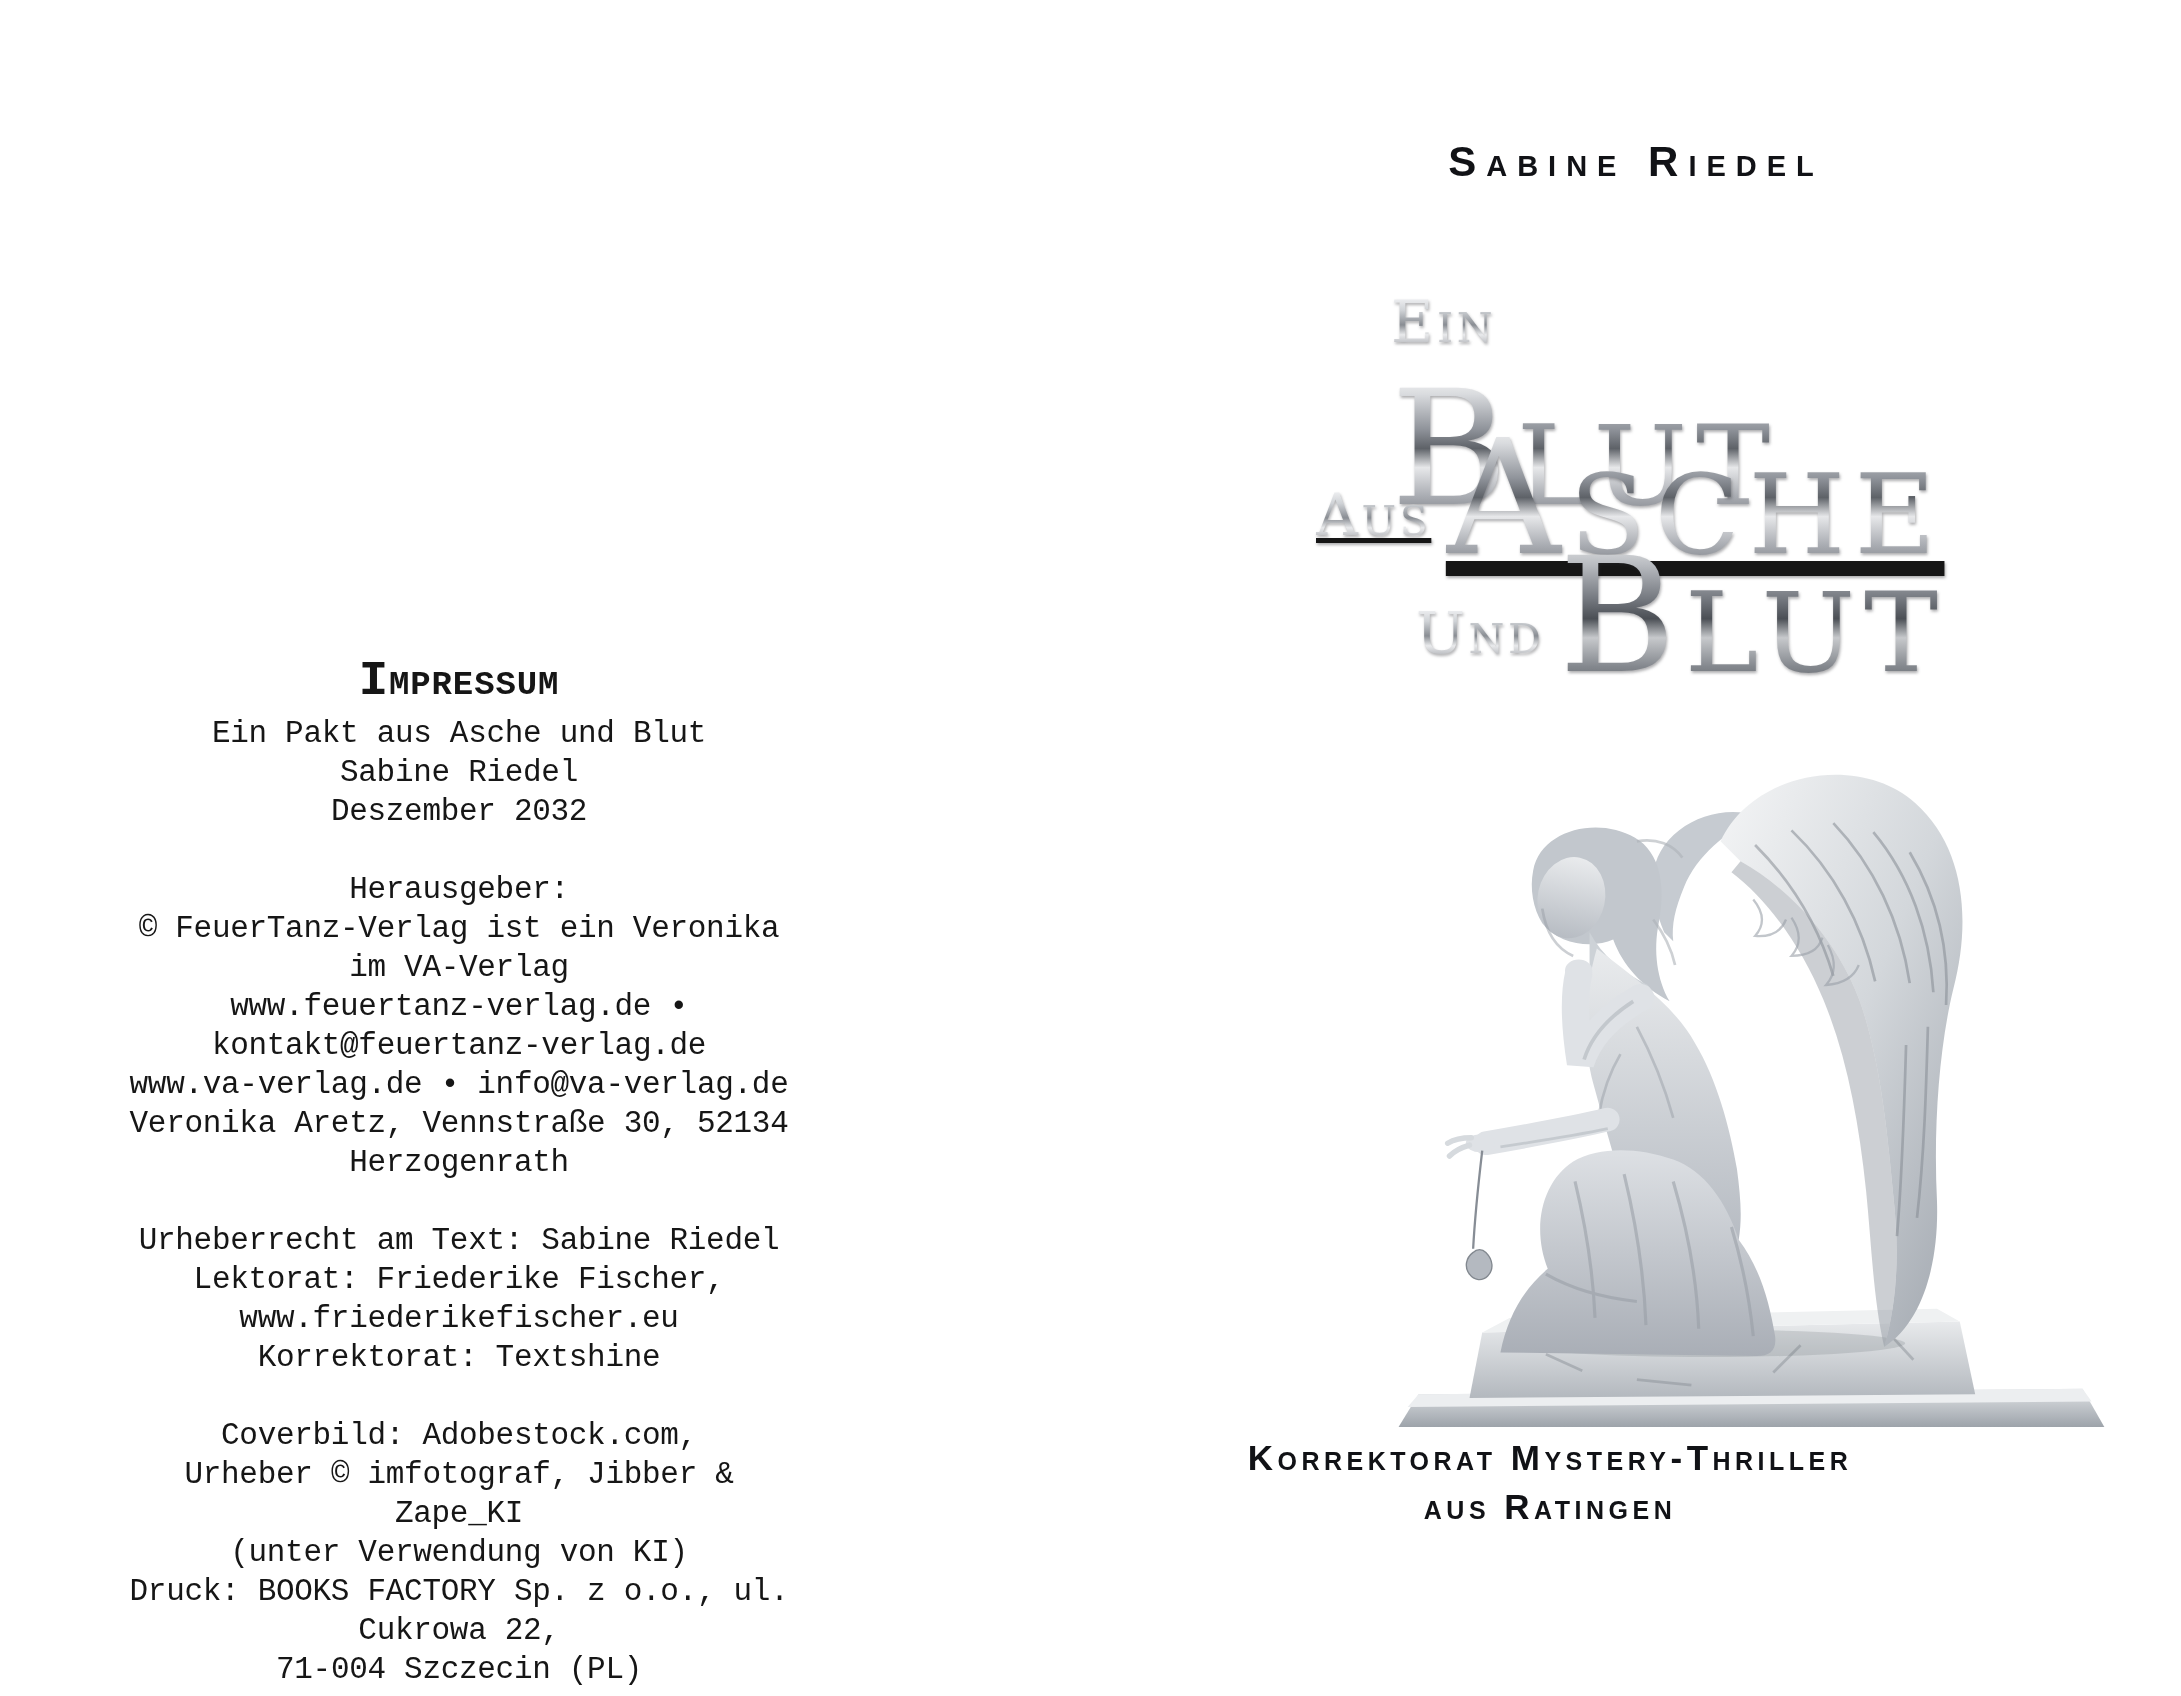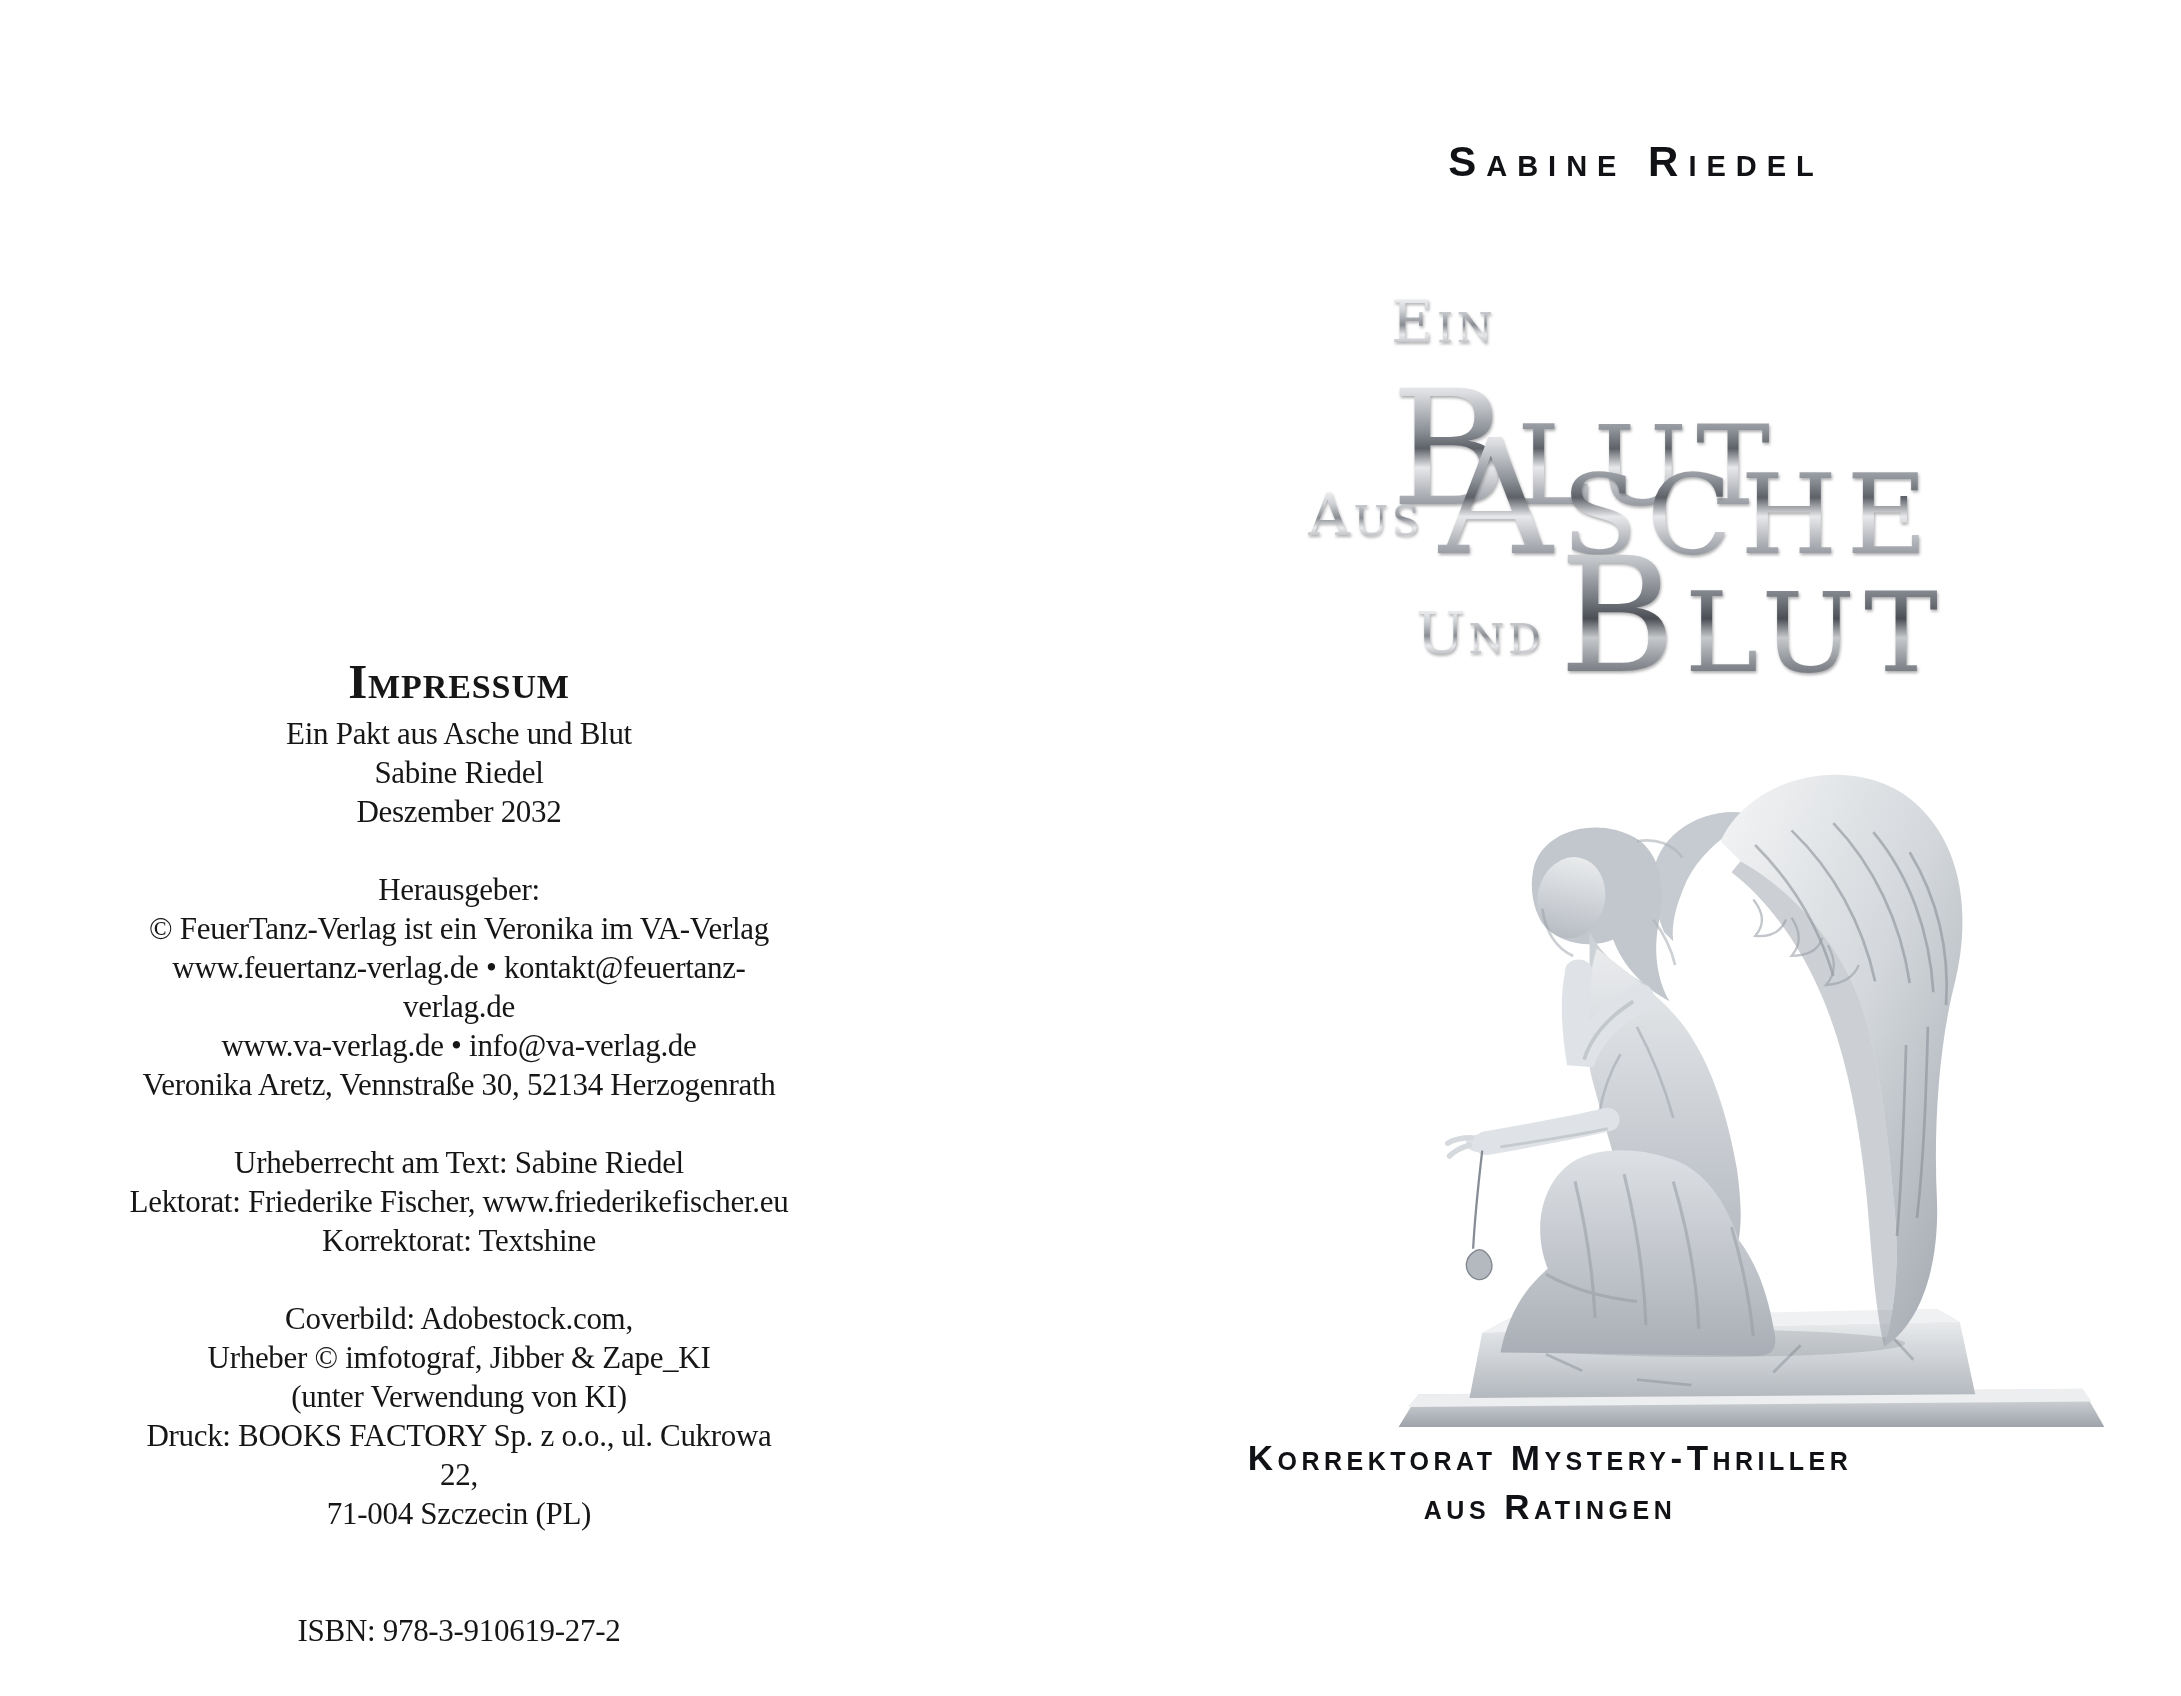--- a/index.html
+++ b/index.html
@@ -1,21 +1,21 @@
 <!DOCTYPE html>
 <html style="font-size:14.5px"><head>
 <meta charset="utf-8">
 <style>
   html,body{margin:0;padding:0;}
   body{
     width:2181px;height:1696px;position:relative;background:#ffffff;
     font-family:"Liberation Serif", serif;color:#161616;overflow:hidden;
   }
   
-  .page-left{position:absolute;left:0;top:0;width:1091px;height:1264px;}
+  .page-left{position:absolute;left:0;top:0;width:1091px;height:1264px;font-family:Liberation Mono, monospace;}
   .impressum{
     position:absolute;left:127px;top:656px;width:664px;text-align:center;
   }
   .impressum h2{
     margin:0 0 7.3px 0;font-size:49px;line-height:51px;font-weight:bold;
     font-variant:small-caps;letter-spacing:0.9px;
   }
   .impressum p{margin:0;font-size:31px;line-height:39px;letter-spacing:-0.3px;}
   .blockgap{margin-top:39px;text-align:center;}
   .isbn-line{margin-top:78px !important;}
@@ -35,21 +35,21 @@
     font-size:58px;letter-spacing:3.6px;margin-right:14.5px;position:relative;top:-18px;
     background:linear-gradient(180deg,#fdfdfe 0%,#cfd2d6 30%,#898d93 55%,#e9eaec 72%,#95989e 100%);
     -webkit-background-clip:text;background-clip:text;color:transparent;
   }
   .title-row .large-word{
     font-size:159px;letter-spacing:9px;
     background:linear-gradient(180deg,#ffffff 0%,#d9dbde 16%,#8f939a 38%,#5e6268 50%,#e7e8ea 62%,#a9acb2 80%,#6c7076 100%);
     -webkit-background-clip:text;background-clip:text;color:transparent;
   }
   .row-1{left:300px;top:311px;flex-direction:column;}
-  .row-2{left:217px;top:418px;}
+  .row-2{left:225px;top:418px;text-decoration:underline;}
   .row-3{left:325px;top:536px;}
   .row-3 .large-word{
     background:linear-gradient(180deg,#eceded 0%,#b9bcc1 18%,#73777e 40%,#4b4f55 52%,#c7c9cc 64%,#84888e 82%,#53575d 100%);
     -webkit-background-clip:text;background-clip:text;color:transparent;
   }
   .statue{position:absolute;left:273px;top:753px;width:764px;height:675px;}
   .subtitle{
     position:absolute;left:0;top:1433px;width:918px;text-align:center;
     font-family:"Liberation Sans", sans-serif;font-weight:bold;
     font-variant:small-caps;font-size:35px;line-height:49px;letter-spacing:4.5px;color:#111216;

